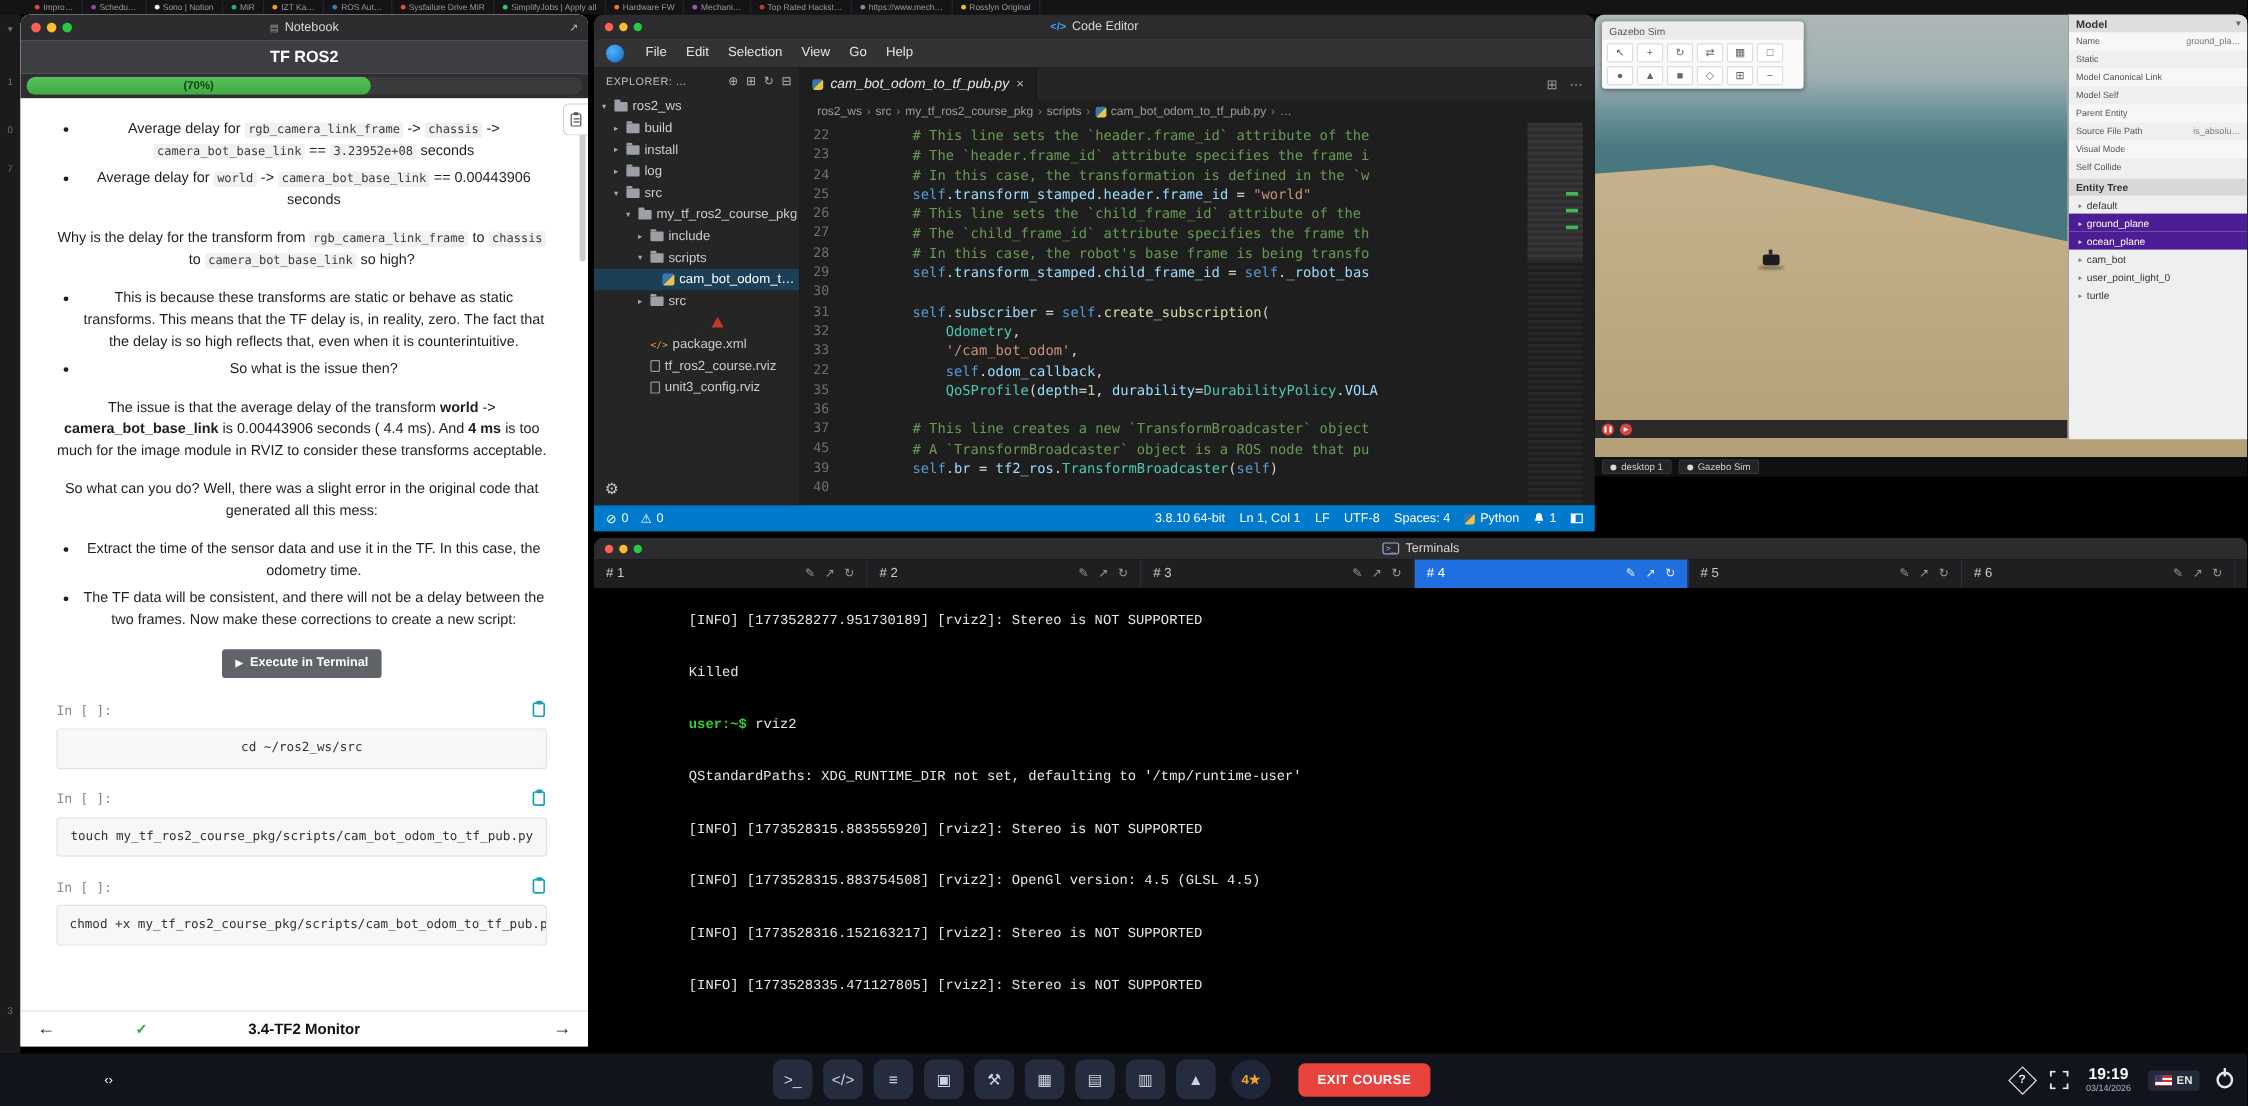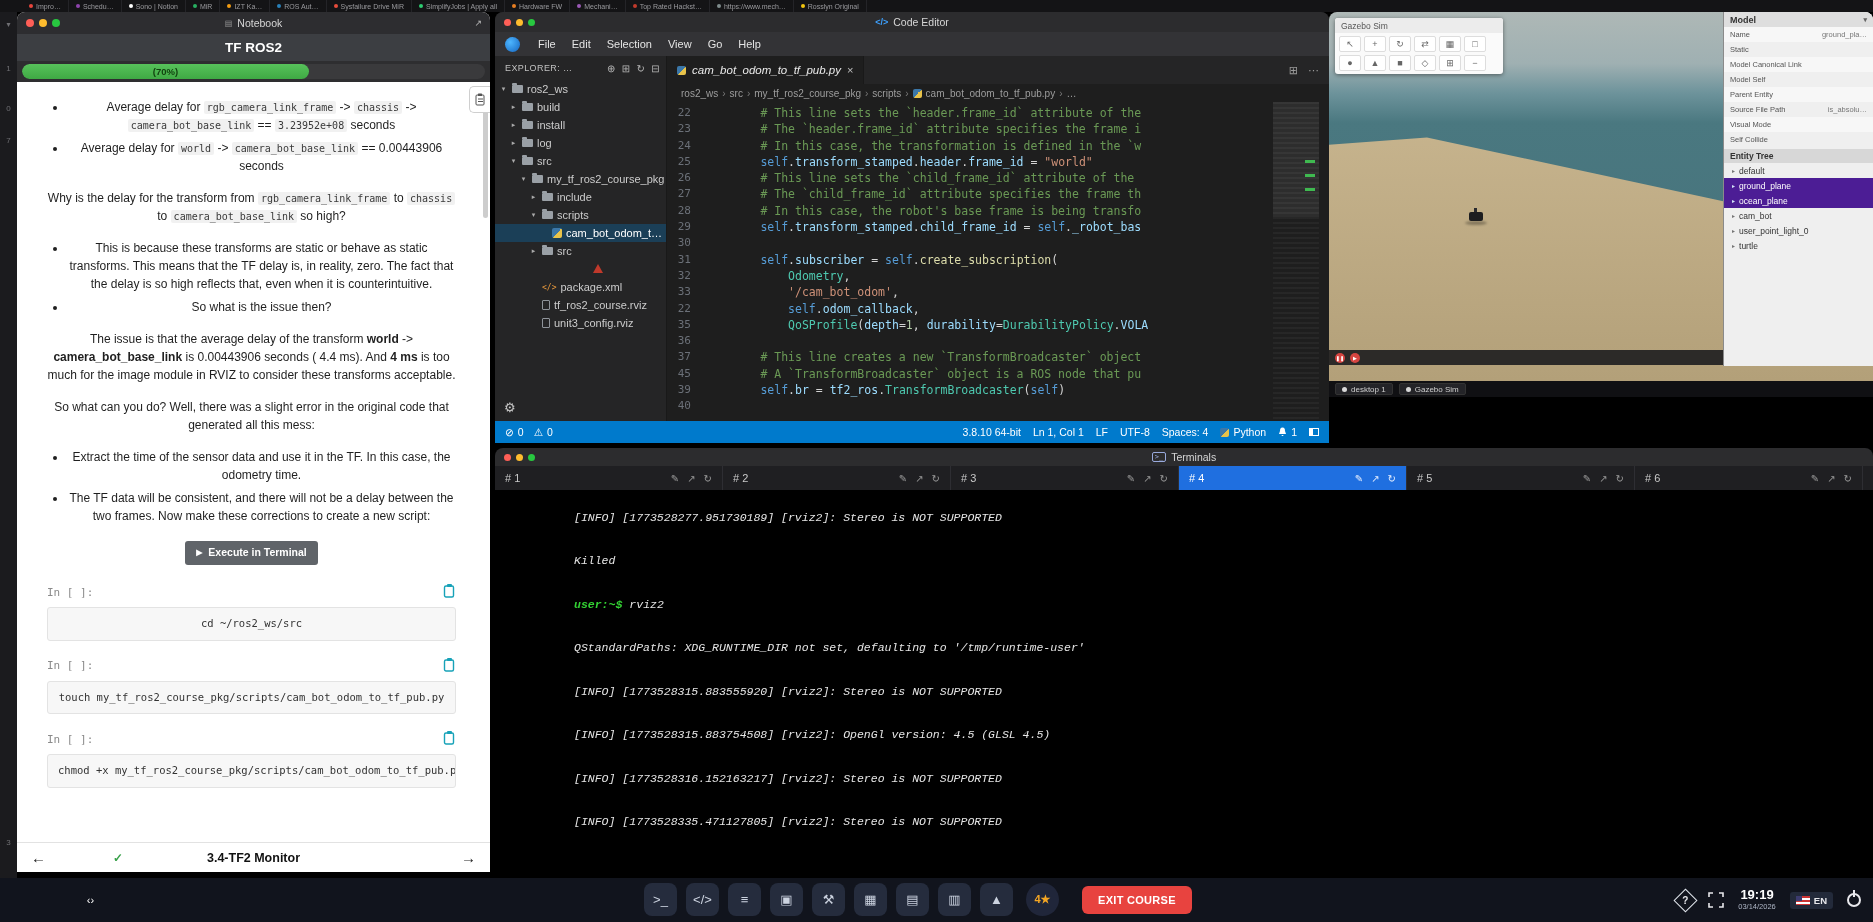--- a/index.html
+++ b/index.html
@@ -177,21 +177,21 @@
     font-family:"DejaVu Sans Mono",monospace;}
   .t-tabbar{height:24px;background:#1f1f22;display:flex;align-items:stretch;flex:none;overflow:hidden;}
   .ttab{width:228px;flex:none;display:flex;align-items:center;padding:0 10px;gap:8px;
     border-right:1px solid #2e2e33;font-size:11px;color:#c9c9c9;cursor:pointer;}
   .ttab-label{flex:1;}
   .ttab-icons{display:flex;gap:8px;font-size:10px;color:#9a9a9a;}
   .ttab.active{background:#1f6fe0;color:#fff;}
   .ttab.active .ttab-icons{color:#e8f0ff;}
   .t-body{flex:1;padding:6px 10px;font-family:"Liberation Mono",monospace;font-size:11.5px;
     line-height:14.5px;color:#e6e6e6;overflow:hidden;background:#000;}
-  .tline{white-space:pre;font-style:italic;}
+  .tline{white-space:pre;}
   .tprompt{color:#33d133;font-weight:bold;margin-right:7px;}
 
   
   #dock{position:absolute;left:0;top:878px;width:1873px;height:44px;background:#11141d;}
   .dock-left{position:absolute;left:34px;top:7px;display:flex;gap:13px;align-items:center;}
   .dock-app{width:29px;height:29px;border-radius:50%;display:flex;align-items:center;justify-content:center;
     font-size:11px;color:#fff;cursor:pointer;}
   .dock-center{position:absolute;left:644px;top:5px;display:flex;gap:9px;align-items:center;}
   .dock-tool{width:33px;height:33px;border-radius:8px;background:#252c3d;display:flex;align-items:center;
     justify-content:center;font-size:13px;color:#ccd3e0;cursor:pointer;}

